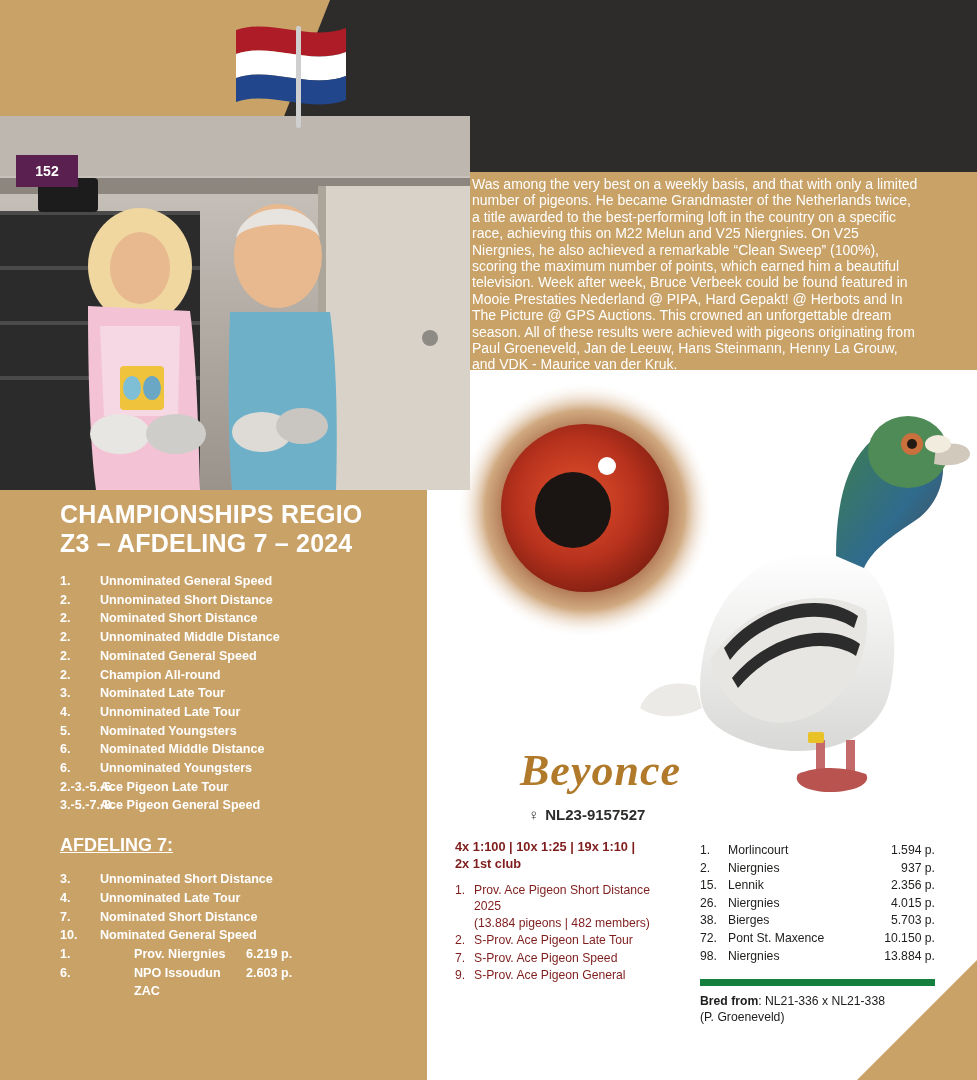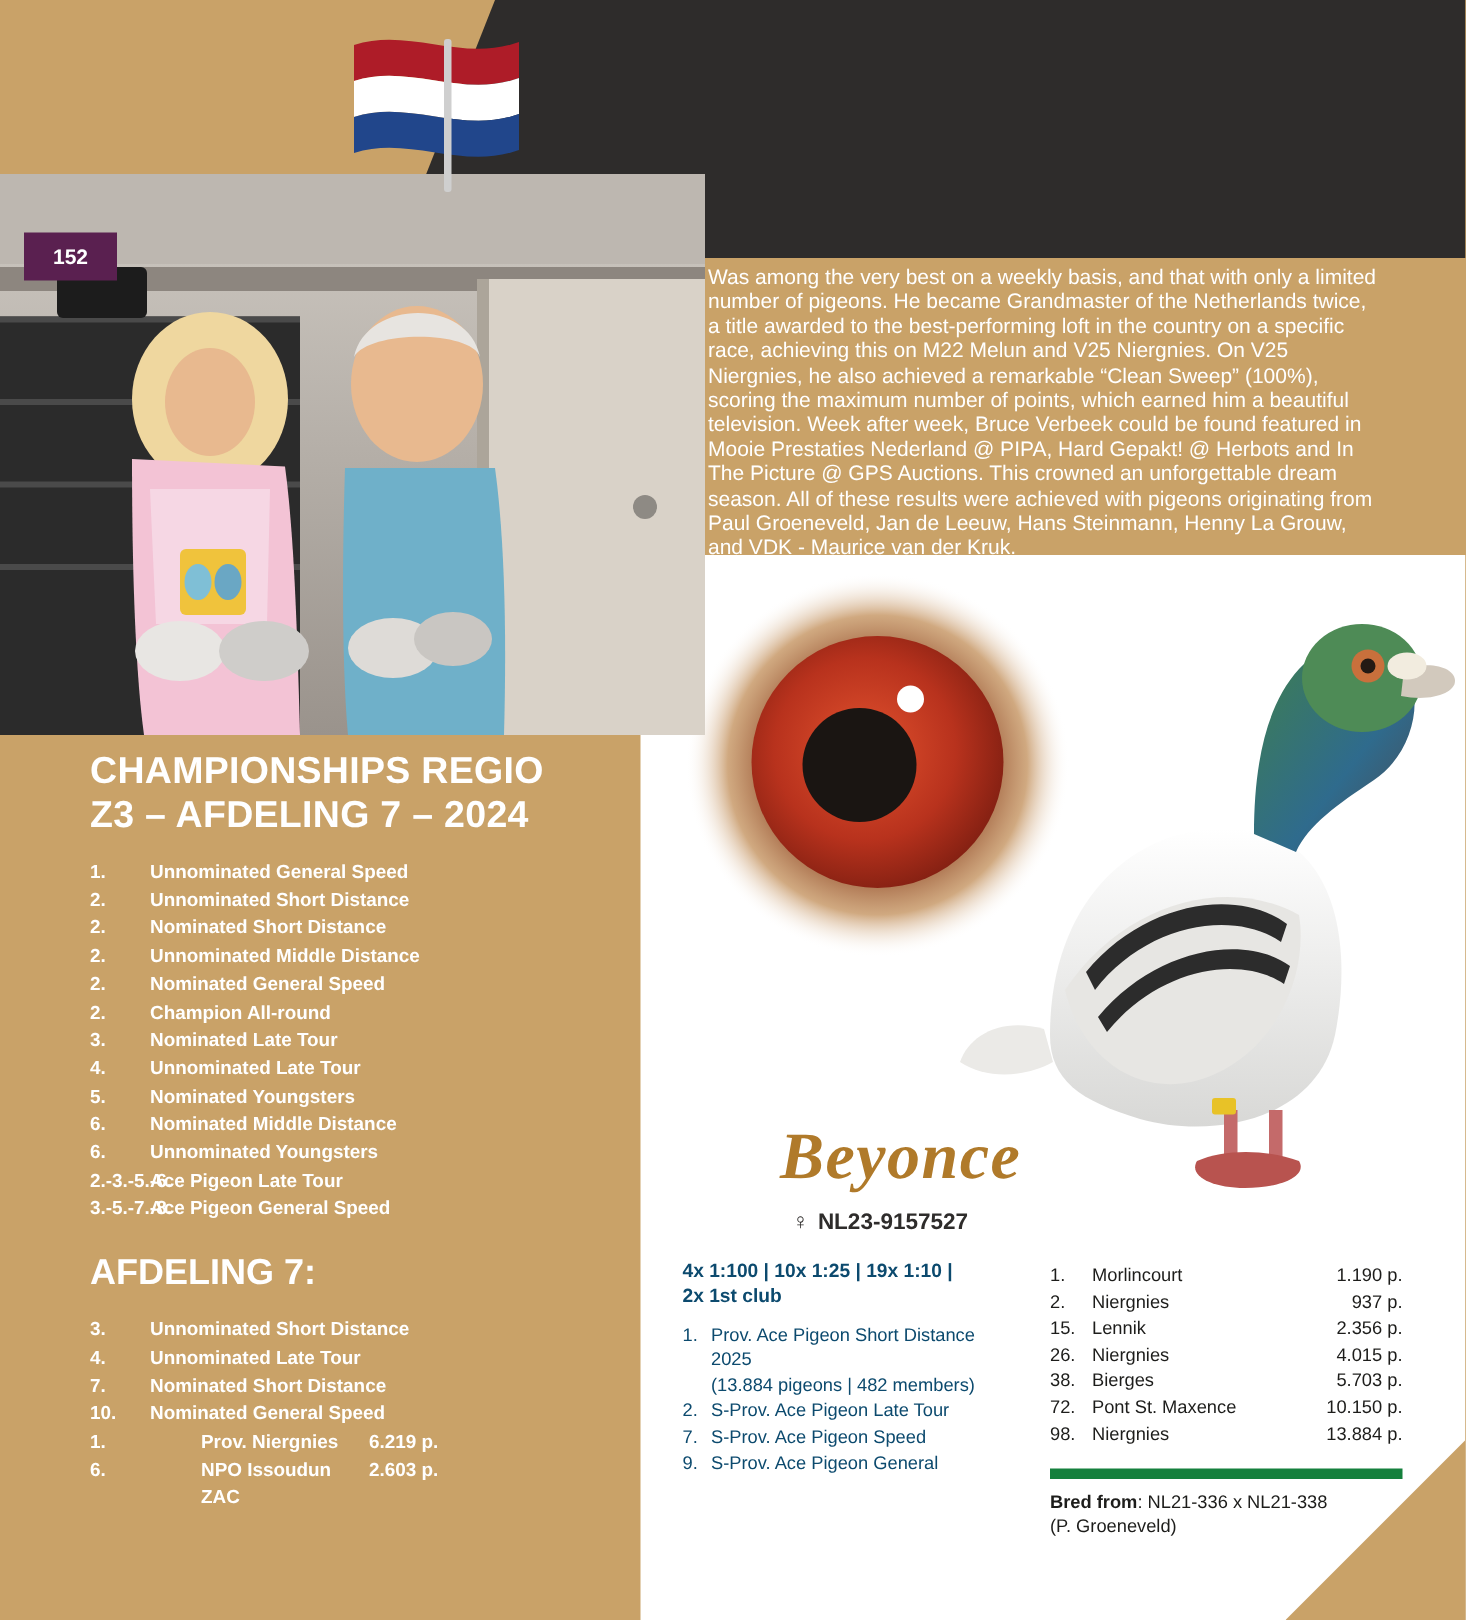--- a/index.html
+++ b/index.html
@@ -97,37 +97,37 @@
     margin:0; font-size:25px; font-weight:bold; color:#ffffff; line-height:29px;
     letter-spacing:0.2px;
   }
   .champ-list{ margin:14px 0 0 0; padding:0; list-style:none; }
   .champ-list li{
     display:flex; font-size:12.6px; font-weight:bold; color:#ffffff;
     line-height:18.7px;
   }
   .champ-list li .num{ width:40px; flex:0 0 40px; }
   .afd-title{
-    margin:20px 0 8px 0; font-size:24px; font-weight:bold; color:#ffffff;
+    margin:20px 0 8px 0; font-size:18px; font-weight:bold; color:#ffffff;text-decoration:underline;
   }
   .npo-title{
     margin:22px 0 6px 0; font-size:19px; font-weight:bold; color:#ffffff;
   }
   .npo-list{ margin:0; padding:0; list-style:none;}
   .npo-list li{
     display:flex; font-size:12.6px; font-weight:bold; color:#ffffff; line-height:18.7px;
   }
   .npo-list li .num{ width:26px; flex:0 0 26px;}
   .npo-list li .nm{ width:160px; flex:0 0 160px;padding-left:48px;}
   .npo-list li .pt{ text-align:left;}
 
   
   .res-left{
     position:absolute; left:455px; top:838px; width:215px; z-index:14;
-    color:#0c4a6e;
+    color:#7f1d1d;
   }
   .res-left .hl{ font-size:12.8px; font-weight:bold; line-height:17px; }
   .res-ol{ margin:10px 0 0 0; padding:0; list-style:none;}
   .res-ol li{ display:flex; font-size:12.2px; line-height:16.4px; margin-bottom:1px;}
   .res-ol li .num{ width:19px; flex:0 0 19px;}
   .res-ol li .sub{ display:block; }
 
   .res-right{
     position:absolute; left:700px; top:842px; width:235px; z-index:14;
     color:#1d1d1b;
@@ -388,21 +388,21 @@
     </li>
   </ul>
 </div>
 
 <div class="res-right">
   <table>
     <tbody>
         <tr>
       <td class="n">1.</td>
       <td class="race">Morlincourt</td>
-      <td class="p">1.190 p.</td>
+      <td class="p">1.594 p.</td>
     </tr>
     <tr>
       <td class="n">2.</td>
       <td class="race">Niergnies</td>
       <td class="p">937 p.</td>
     </tr>
     <tr>
       <td class="n">15.</td>
       <td class="race">Lennik</td>
       <td class="p">2.356 p.</td>

